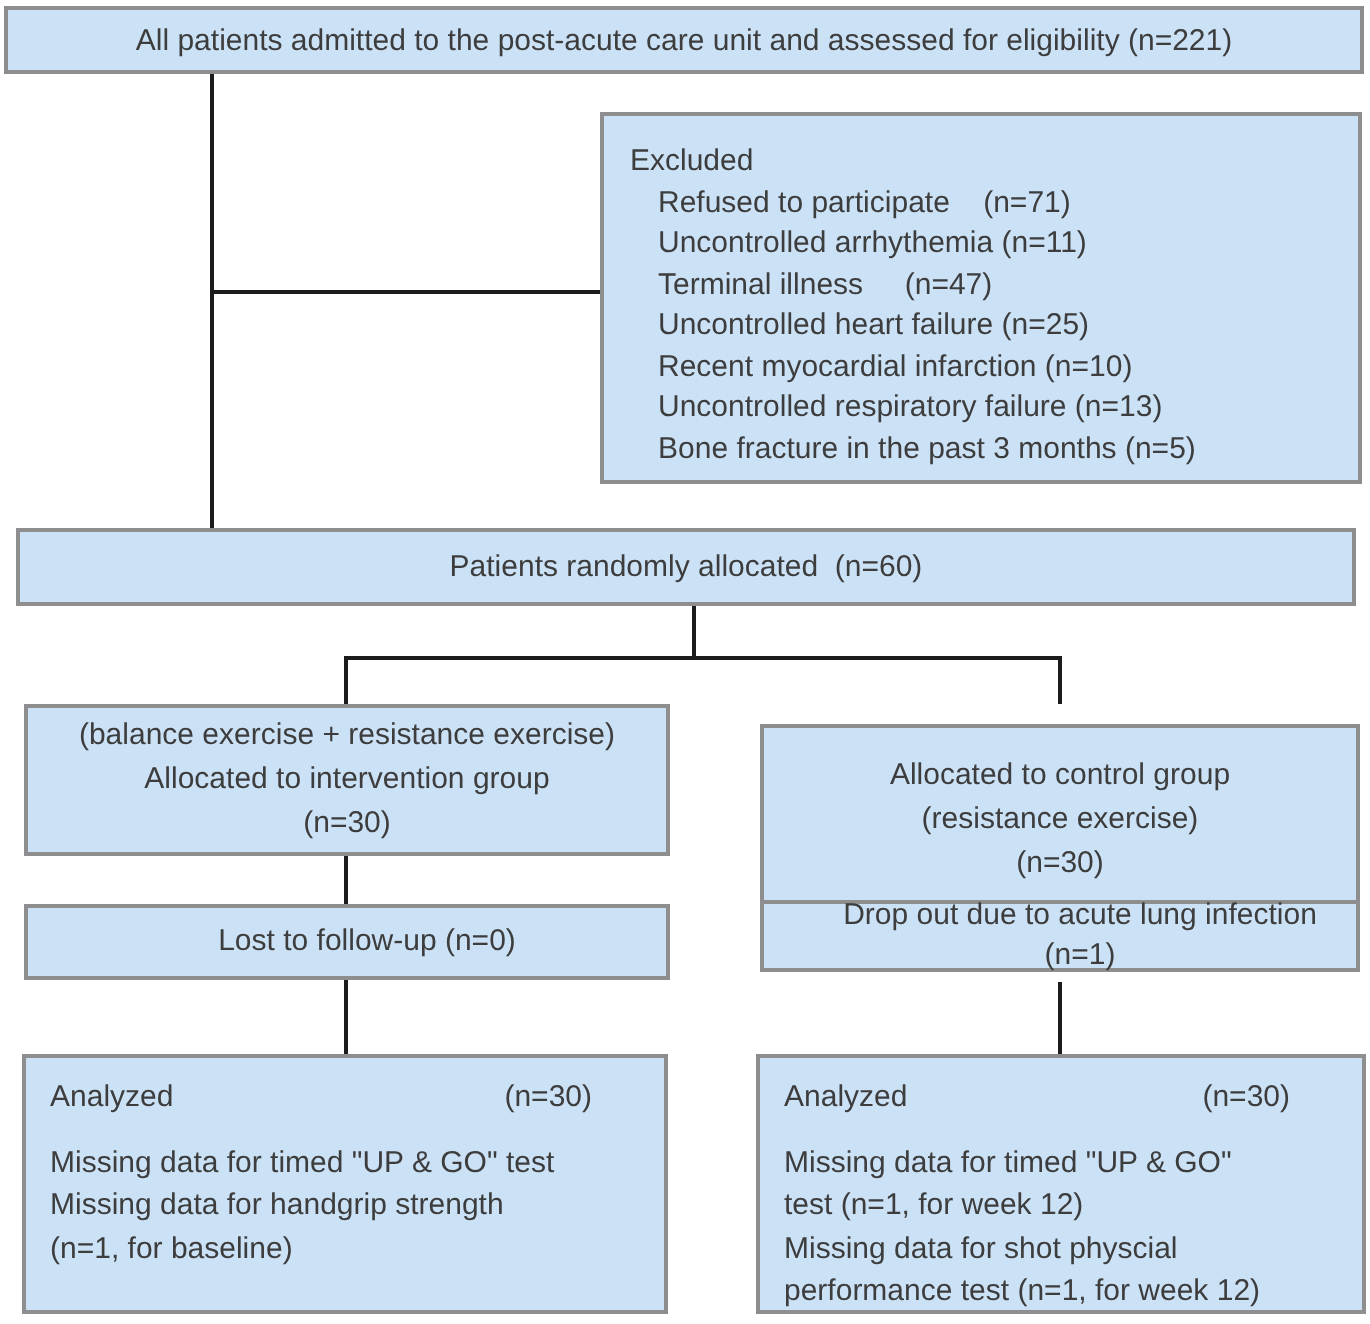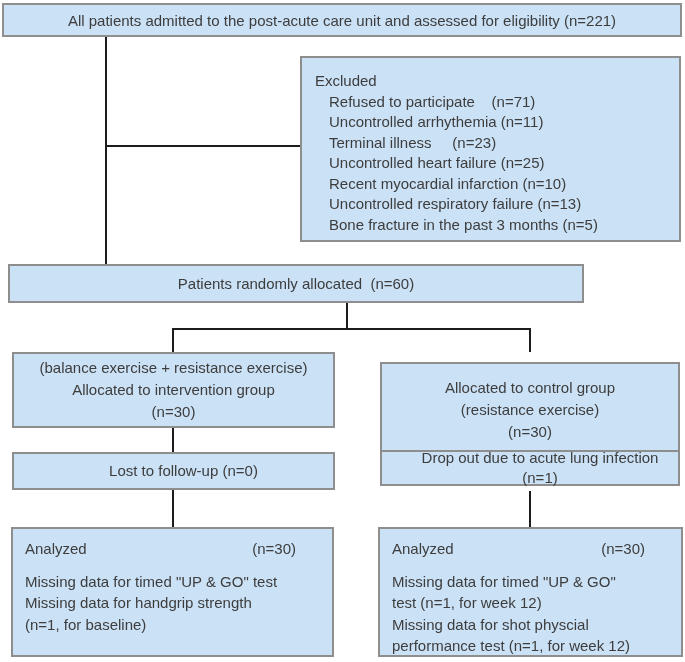--- a/index.html
+++ b/index.html
@@ -51,28 +51,28 @@
   <div class="line v" style="left:529px; top:491px; height:36px;"></div>
 
   <div class="box center" style="left:2px; top:3px; width:680px; height:34px;">
     <span class="pre">All patients admitted to the post-acute care unit and assessed for eligibility (n=221)</span>
   </div>
 
   <div class="box excluded" style="left:300px; top:56px; width:381px; height:186px;">
     <div>Excluded</div>
     <div class="item">Refused to participate    (n=71)</div>
     <div class="item">Uncontrolled arrhythemia (n=11)</div>
-    <div class="item">Terminal illness     (n=23)</div>
+    <div class="item">Terminal illness     (n=47)</div>
     <div class="item">Uncontrolled heart failure (n=25)</div>
     <div class="item">Recent myocardial infarction (n=10)</div>
     <div class="item">Uncontrolled respiratory failure (n=13)</div>
     <div class="item">Bone fracture in the past 3 months (n=5)</div>
   </div>
 
-  <div class="box center" style="left:8px; top:264px; width:576px; height:39px;">
+  <div class="box center" style="left:8px; top:264px; width:670px; height:39px;">
     <span class="pre">Patients randomly allocated  (n=60)</span>
   </div>
 
   <div class="box center alloc" style="left:12px; top:352px; width:323px; height:76px;">
     <div>(balance exercise + resistance exercise)</div>
     <div>Allocated to intervention group</div>
     <div>(n=30)</div>
   </div>
 
   <div class="box center alloc" style="left:380px; top:362px; width:300px; height:96px;">

